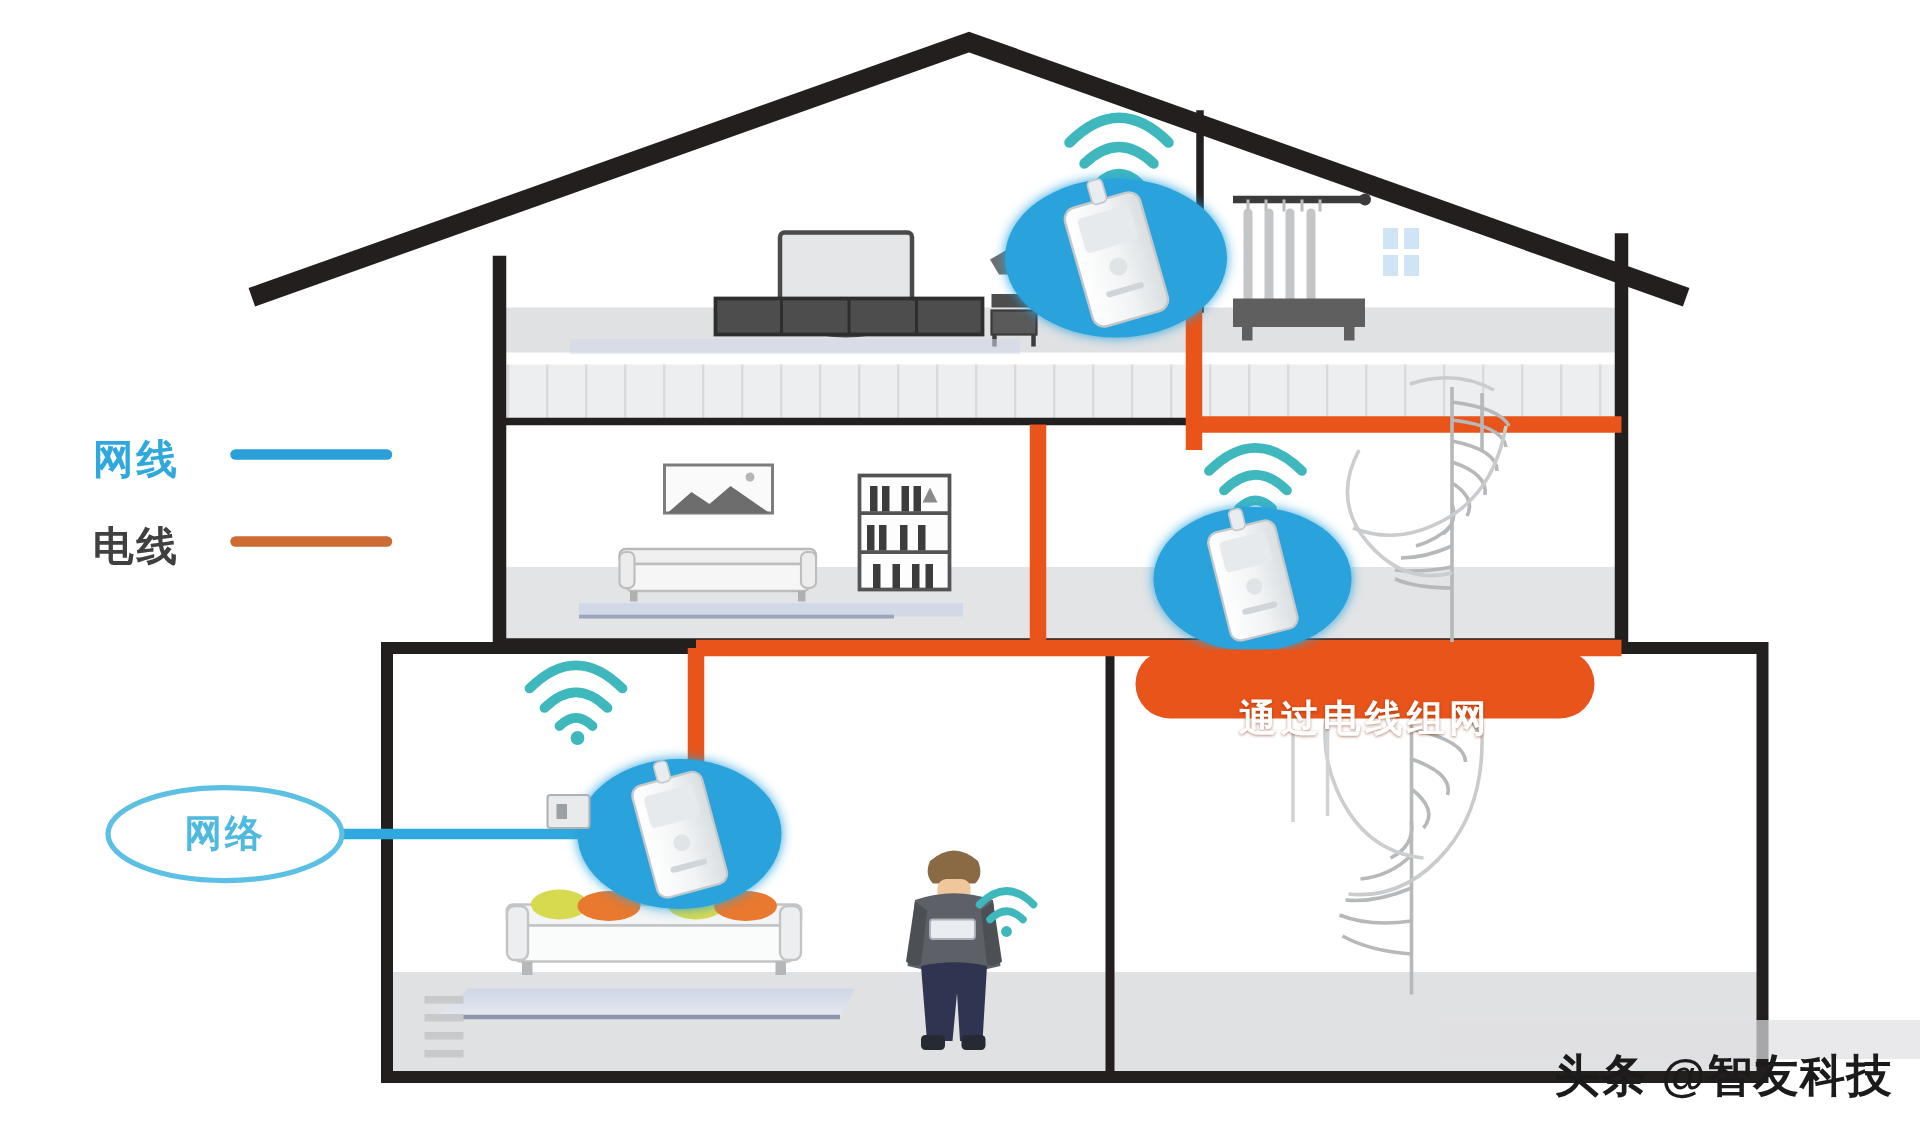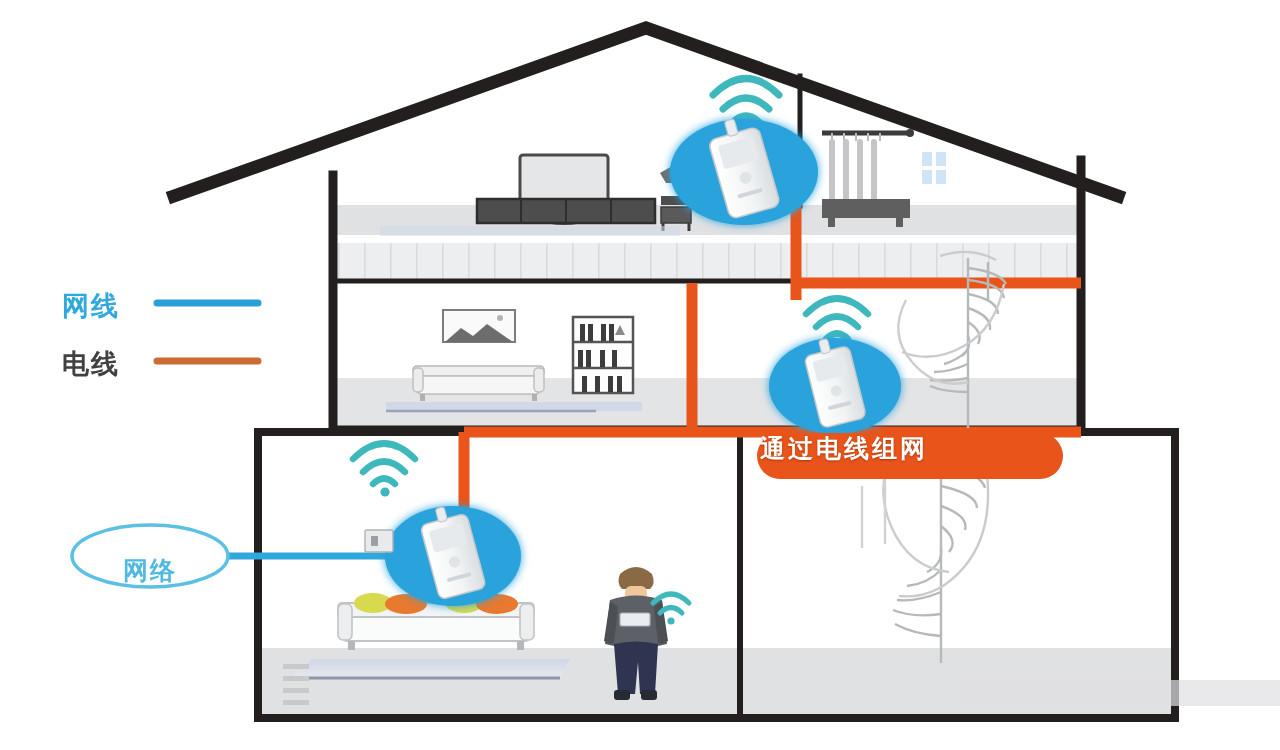--- a/index.html
+++ b/index.html
@@ -27,34 +27,35 @@
     font-weight: 700;
     letter-spacing: 2px;
     white-space: nowrap;
   }
   #legend-net-label { left: 62px; top: 288px; color: #2fa8dd; }
   #legend-pwr-label { left: 62px; top: 346px; color: #404040; }
 
   #net-tag-text {
     position: absolute;
     left: 95px;
-    top: 554px;
+    top: 539px;
     width: 110px;
     text-align: center;
     font-size: 25px;
     font-weight: 700;
     letter-spacing: 2px;
     color: #4fb9e0;
     white-space: nowrap;
   }
   #pill-text {
     position: absolute;
     left: 760px;
-    top: 432px;
+    top: 462px;
     width: 300px;
+    text-align: center;
     font-size: 25px;
     font-weight: 700;
     letter-spacing: 3px;
     color: #ffffff;
     text-shadow: 0 1px 2px rgba(120,40,0,.55);
     white-space: nowrap;
   }
   #watermark {
     position: absolute;
     right: 18px;
@@ -374,14 +375,15 @@
     <rect x="960" y="680" width="320" height="26" fill="#dfe0e2" opacity=".7"></rect>
   </svg>
 
   <div class="legend-label" id="legend-net-label">网线</div>
   <div class="legend-label" id="legend-pwr-label">电线</div>
 
   <div id="net-tag-text">网络</div>
 
   <div id="pill-text">通过电线组网</div>
 
+  <div id="watermark">头条 @智友科技</div>
 
 </div>
 
 </body></html>

